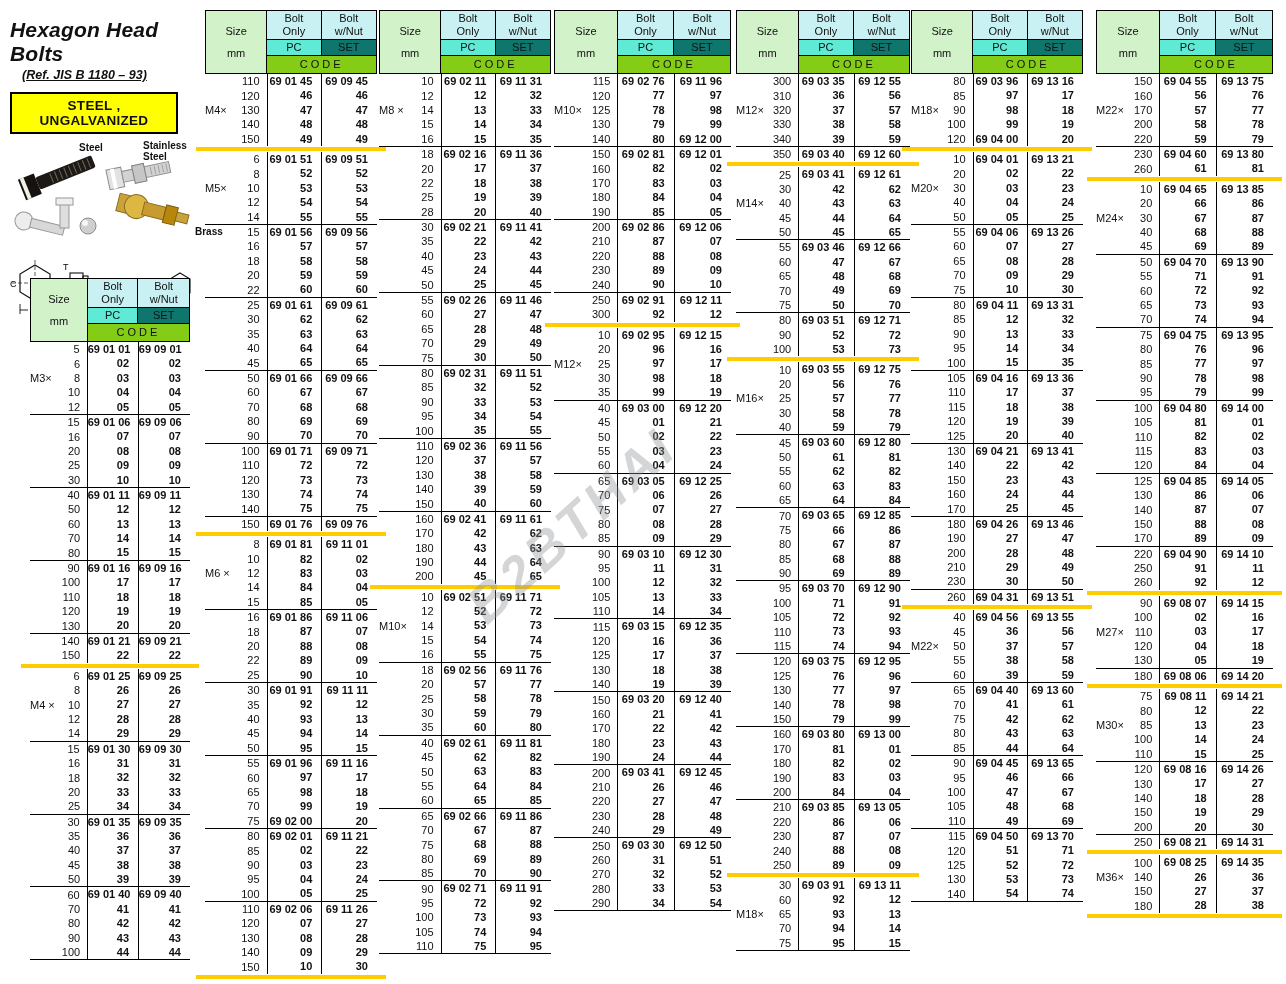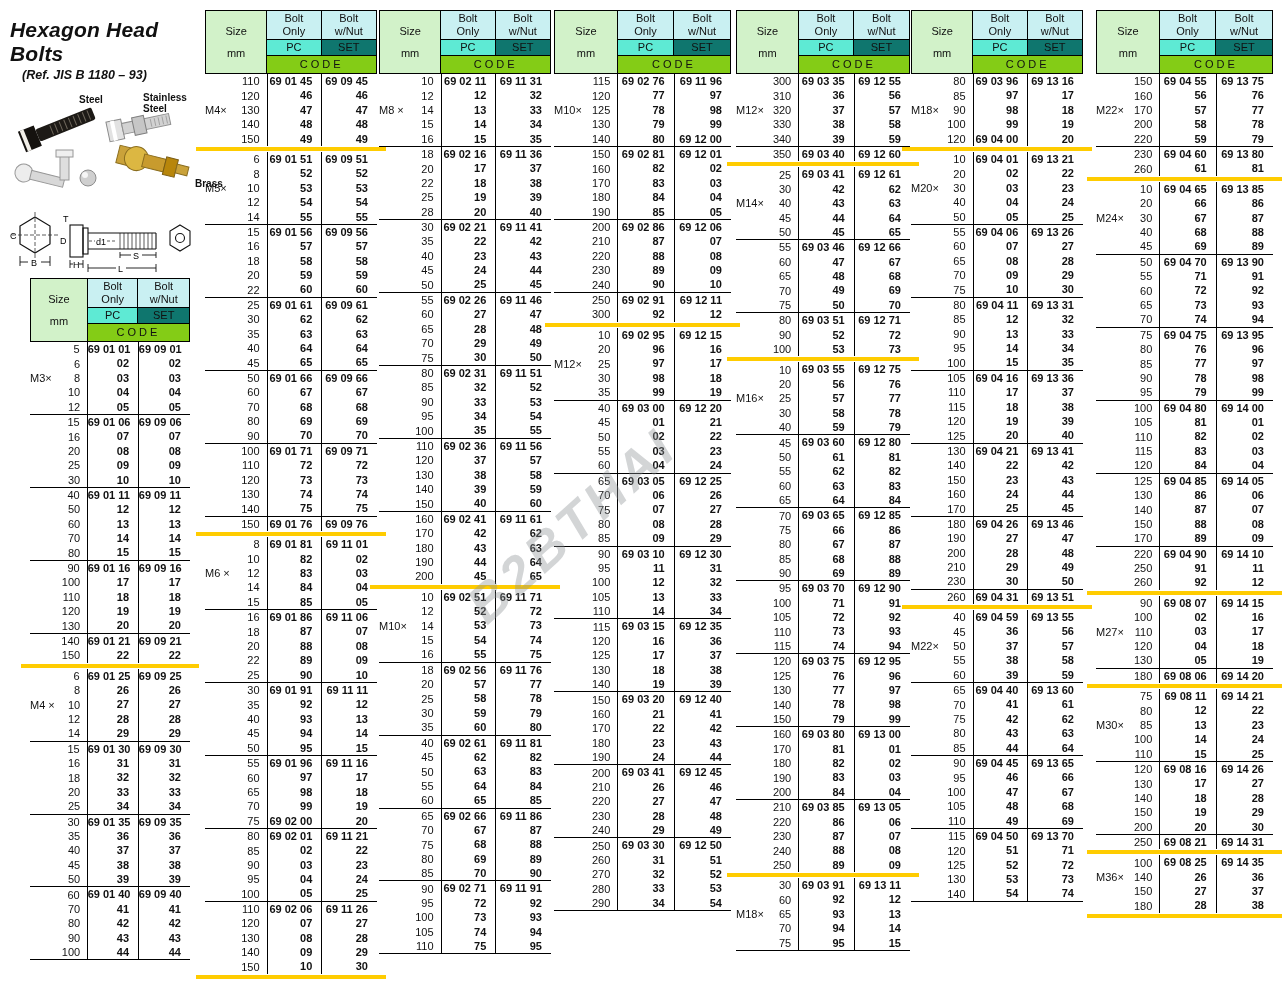--- a/index.html
+++ b/index.html
@@ -3,21 +3,21 @@
 <meta charset="utf-8">
 <style>
   html,body{margin:0;padding:0;}
   body{width:1286px;height:984px;background:#ffffff;position:relative;
        font-family:"Liberation Sans",sans-serif;color:#111;overflow:hidden;}
   .page{position:absolute;inset:0;}
 
   
   .info-panel{position:absolute;left:8px;top:18px;width:192px;}
   .title{font-size:21px;font-weight:bold;font-style:italic;margin:0 0 2px 2px;letter-spacing:.2px;}
-  .ref{font-size:12.5px;font-weight:bold;font-style:italic;margin:2px 0 10px 14px;}
+  .ref{font-size:12.5px;font-weight:bold;font-style:italic;margin:2px 0 10px 14px;text-decoration:underline;}
   .material-badge{display:block;width:158px;background:#ffff00;border:2px solid #000;
       font-weight:bold;font-size:13.5px;text-align:center;padding:4px 3px;margin-left:2px;
       letter-spacing:.3px;}
   .photos{position:relative;width:190px;height:112px;margin-top:6px;}
   .photo-label{position:absolute;font-size:10px;font-weight:bold;z-index:2;padding-left:39px;}
   .pl-steel{left:32px;top:2px;}
   .pl-ss{left:96px;top:0px;}
   .pl-brass{left:148px;top:86px;}
   .diagram{margin-top:4px;}
 
@@ -62,20 +62,21 @@
   svg text{font-family:"Liberation Sans",sans-serif;}
 </style>
 </head>
 <body>
 
 <div class="page">
 
   <div class="info-panel">
     <h1 class="title">Hexagon Head Bolts</h1>
     <div class="ref">(Ref. JIS B 1180 – 93)</div>
+    <div class="material-badge">STEEL , UNGALVANIZED</div>
 
     <div class="photos">
       <span class="photo-label pl-steel">Steel</span>
       <span class="photo-label pl-ss">Stainless Steel</span>
       <span class="photo-label pl-brass">Brass</span>
       <svg width="190" height="112" viewBox="0 0 190 112">
 
         <g transform="translate(14,50) rotate(-22)">
           <rect x="0" y="-11" width="17" height="22" fill="#15120f"></rect>
           <rect x="2" y="-11" width="4" height="22" fill="#f2efe8"></rect>
@@ -2674,21 +2675,21 @@
             <div class="c-pc">69 04 31</div>
             <div class="c-set">69 13 51</div>
           </div>
         </div>
         <div class="sep-yellow"></div>
         <div class="block">
           <div class="row">
             <div class="c-size">
               <div class="size-num">40</div>
             </div>
-            <div class="c-pc">69 04 59</div>
+            <div class="c-pc">69 04 56</div>
             <div class="c-set">69 13 55</div>
           </div>
           <div class="row">
             <div class="c-size">
               <div class="size-num">45</div>
             </div>
             <div class="c-pc">36</div>
             <div class="c-set">56</div>
           </div>
           <div class="row">

